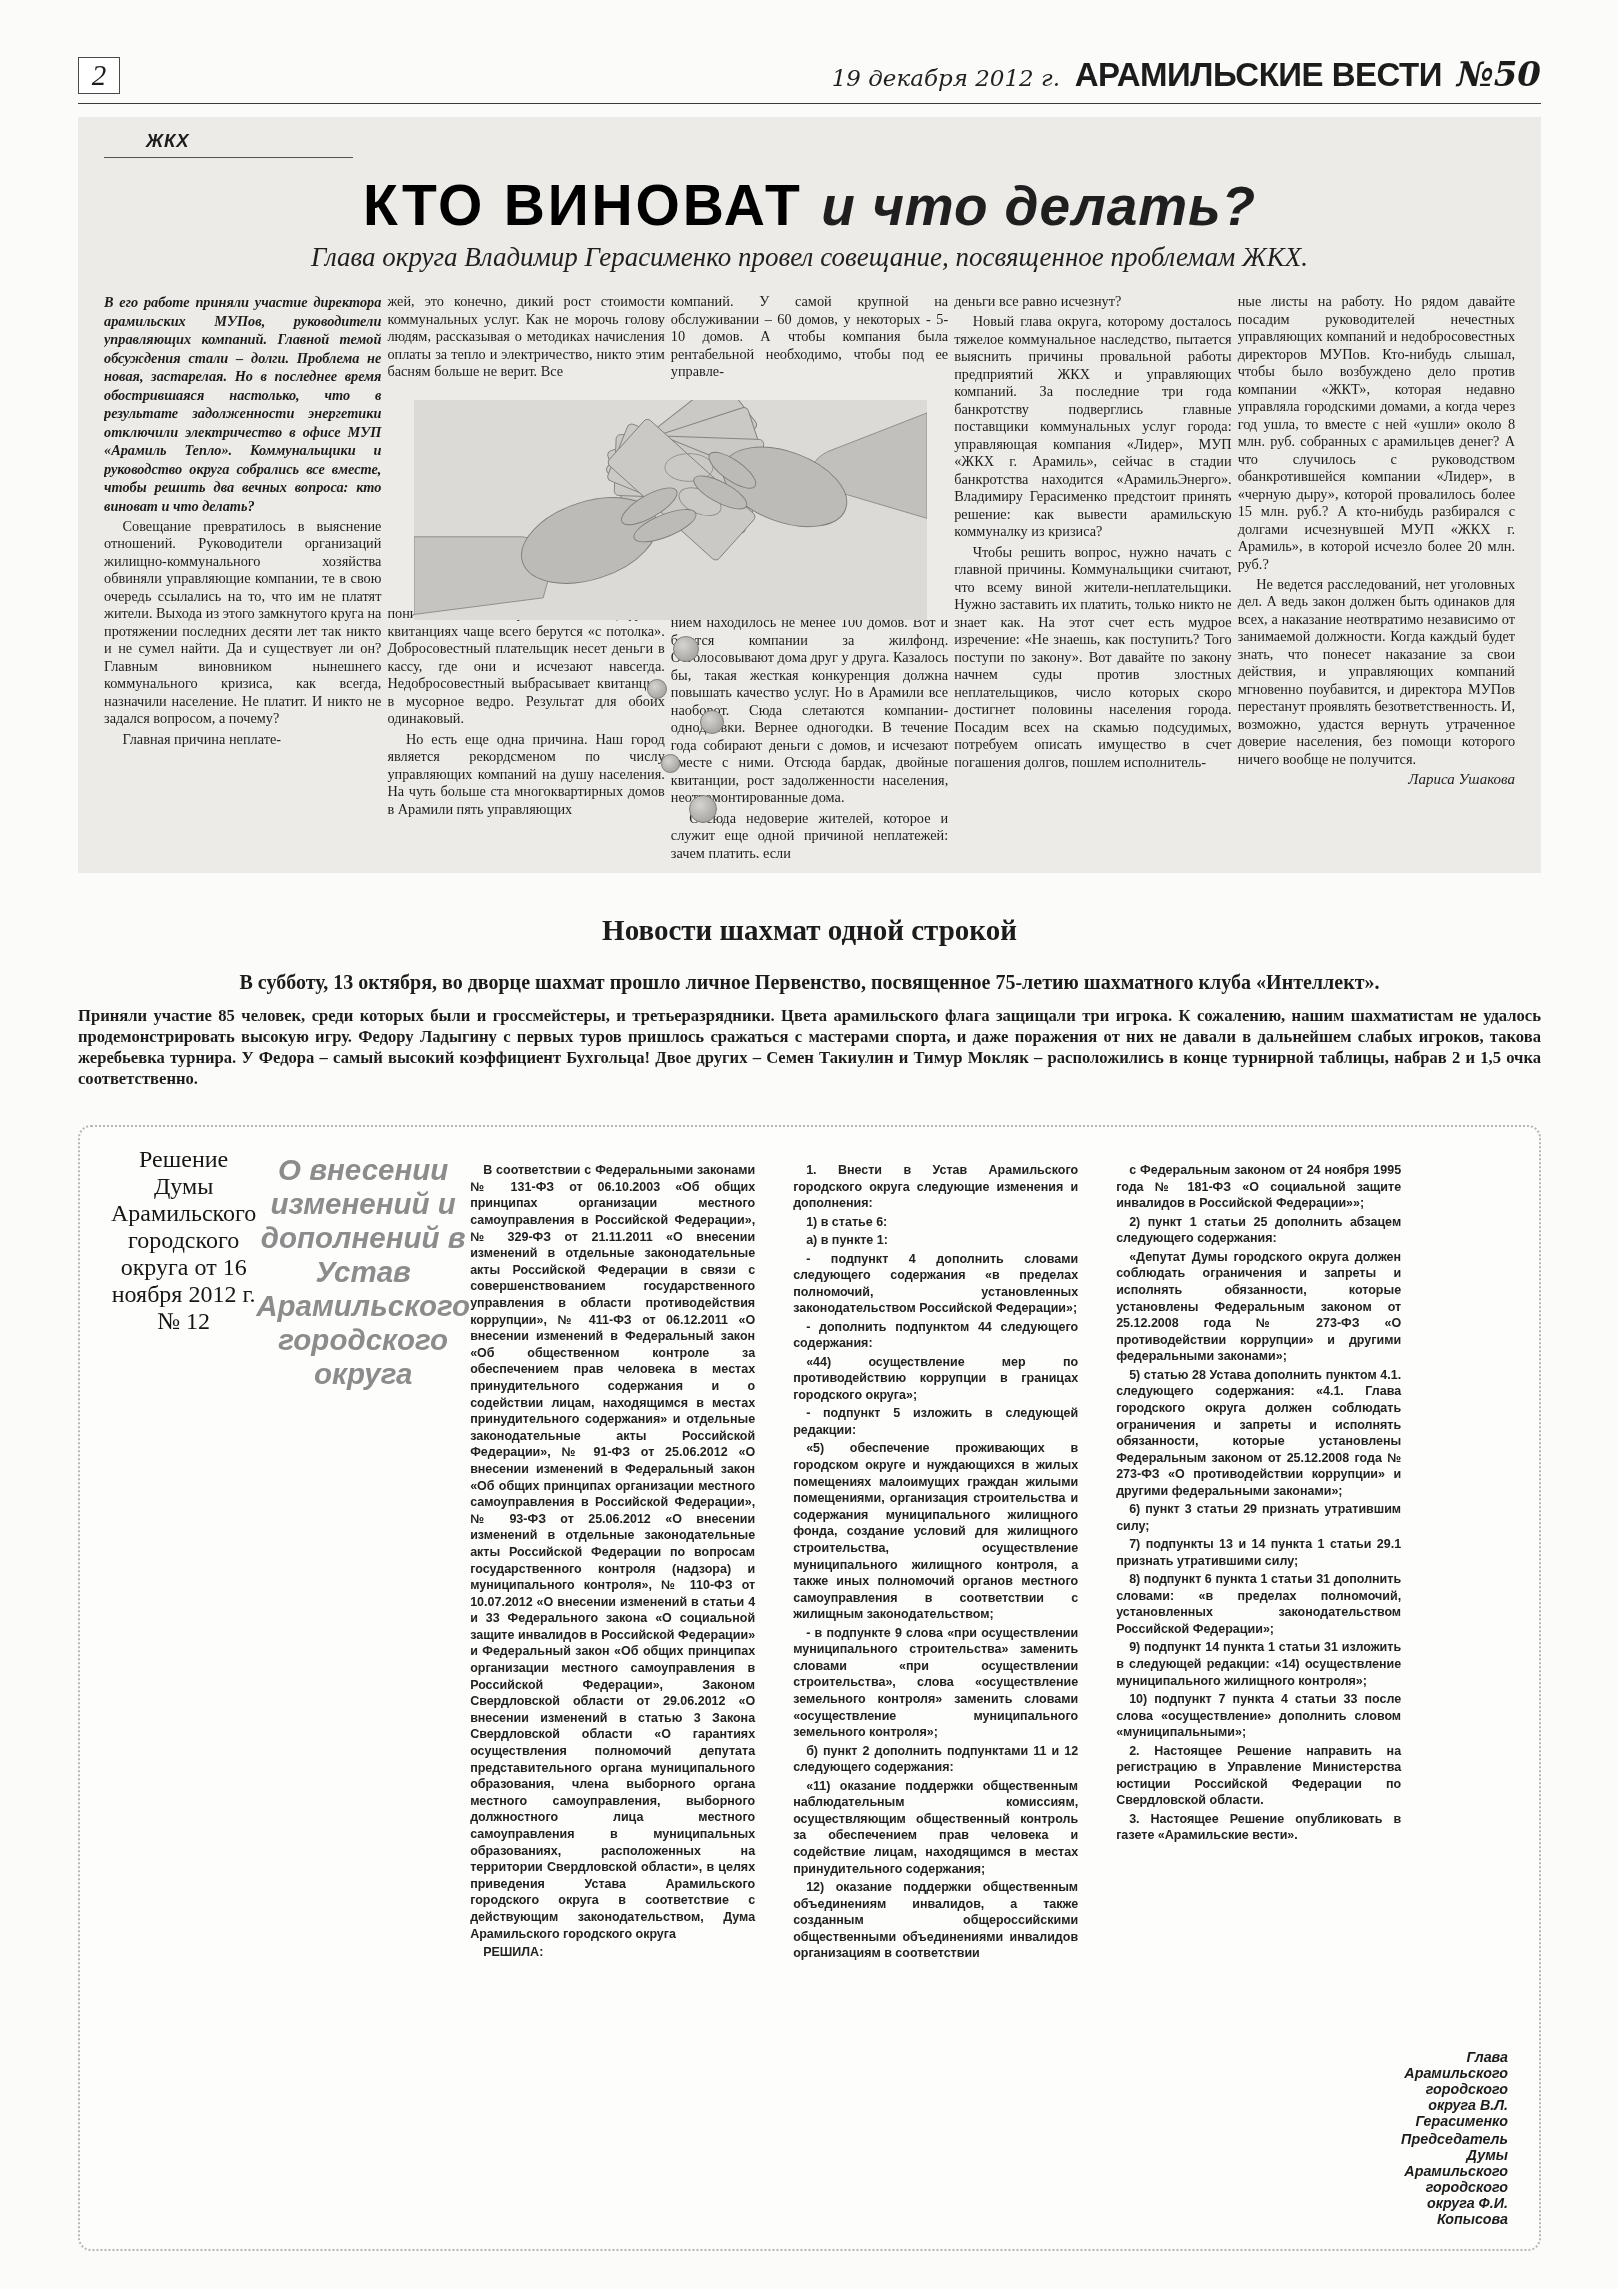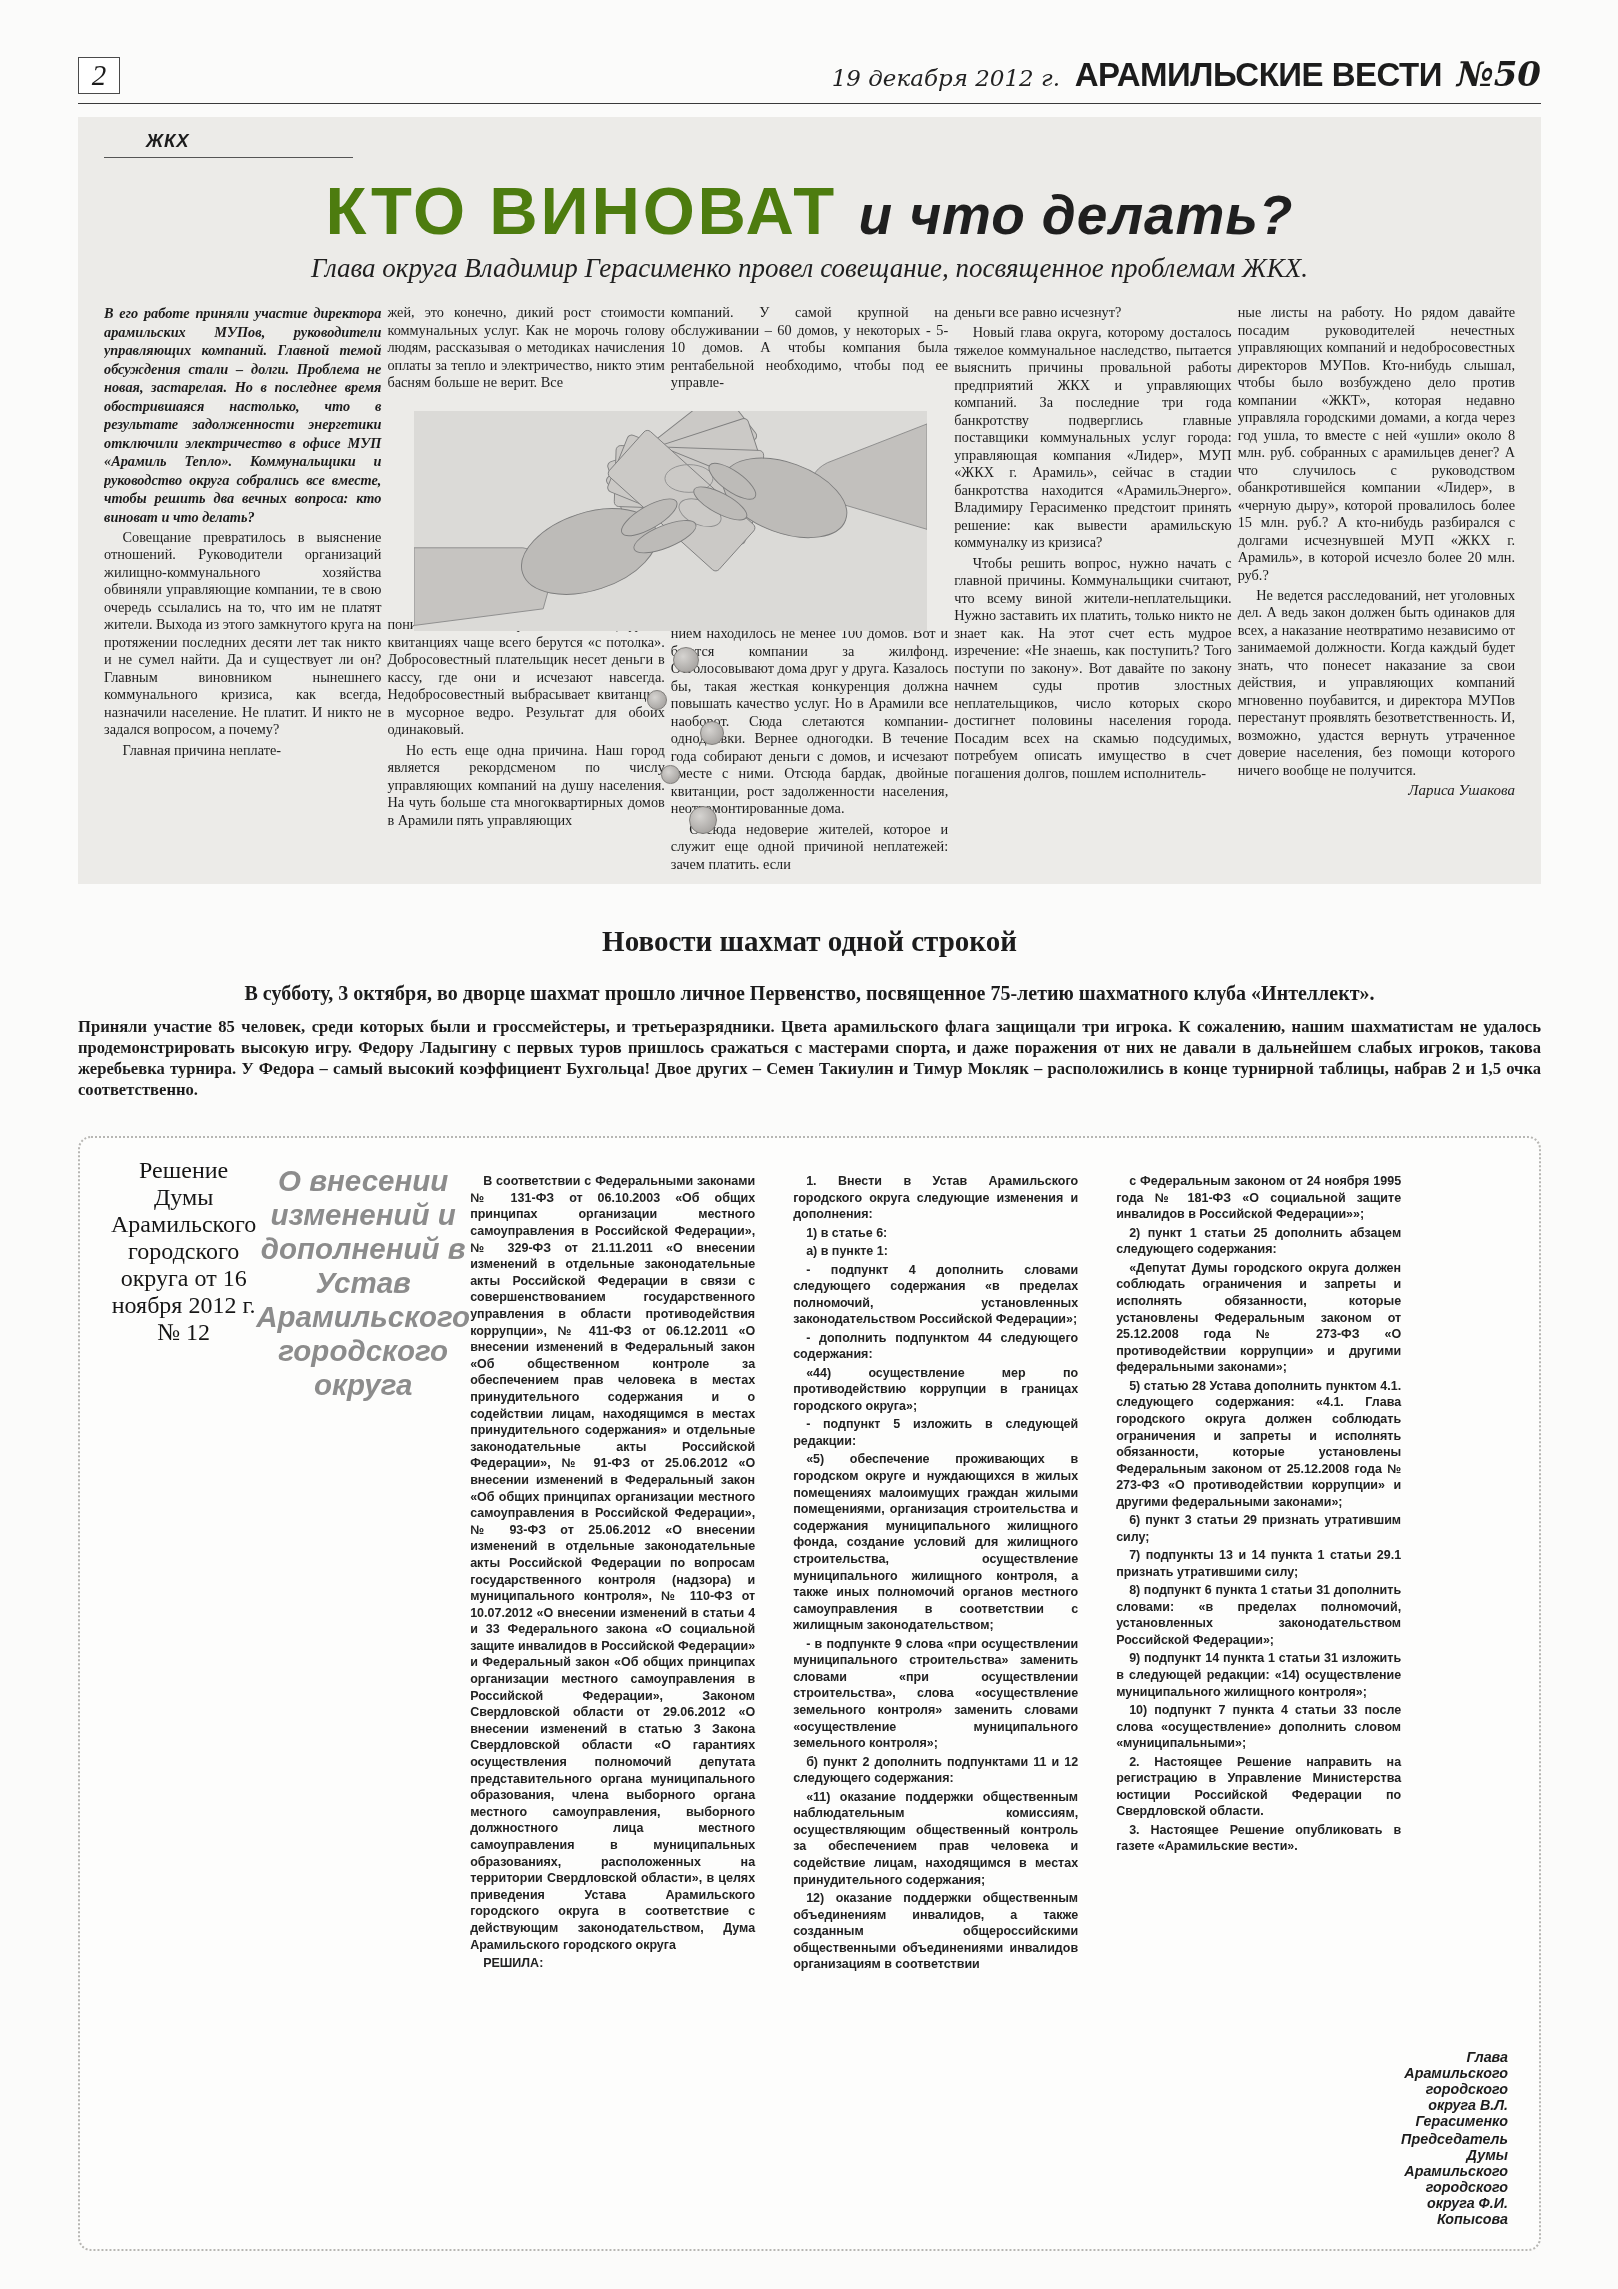--- a/index.html
+++ b/index.html
@@ -20,21 +20,21 @@
   .mast-date { font-style:italic; font-size:23px; font-family:"DejaVu Serif", serif; color:#222; }
   .mast-name { font-family:"Liberation Sans", sans-serif; font-weight:bold; font-size:33px; letter-spacing:-0.5px; }
   .mast-issue { font-style:italic; font-weight:bold; font-size:34px; font-family:"DejaVu Serif", serif; }
 
   
   .article-block { background:#ecebe8; margin-top:13px; padding:11px 26px 14.8px; }
   .kicker-wrap { width:249px; border-bottom:1.8px solid #555; padding:1.8px 0 4.6px 42px; }
   .kicker { font-family:"Liberation Sans", sans-serif; font-weight:bold; font-style:italic;
     font-size:18.5px; letter-spacing:0.9px; }
   .headline { text-align:center; margin:14.8px 0 3.7px; white-space:nowrap; }
-  .headline .light { color:#4d7c0f; font-family:"Liberation Sans", sans-serif; font-size:67px;
+  .headline .light { color:#000000; font-family:"Liberation Sans", sans-serif; font-size:57px;
     letter-spacing:2.8px; }
   .headline .strong { color:#1f1f1f; font-family:"Liberation Sans", sans-serif; font-weight:bold;
     font-style:italic; font-size:55px; letter-spacing:0.9px; }
   .subhead { text-align:center; font-style:italic; font-size:27px; margin:3.7px 0 20px; color:#1f1f1f; }
 
   .columns { display:flex; gap:6px; position:relative; min-height:554px; max-height:565px; overflow:hidden; }
   .col { flex:1; font-size:14.3px; line-height:17.5px; text-align:justify; }
   .col p { margin:0 0 2.8px; }
   .col p.ind { text-indent:18.5px; }
   .col p.lead { font-weight:bold; font-style:italic; line-height:18.5px; }
@@ -156,21 +156,21 @@
         <p>ные листы на работу. Но рядом давайте посадим руководителей нечестных управляющих компаний и недобросовестных директоров МУПов. Кто-нибудь слышал, чтобы было возбуждено дело против компании «ЖКТ», которая недавно управляла городскими домами, а когда через год ушла, то вместе с ней «ушли» около 8 млн. руб. собранных с арамильцев денег? А что случилось с руководством обанкротившейся компании «Лидер», в «черную дыру», которой провалилось более 15 млн. руб.? А кто-нибудь разбирался с долгами исчезнувшей МУП «ЖКХ г. Арамиль», в которой исчезло более 20 млн. руб.?</p>
         <p class="ind">Не ведется расследований, нет уголовных дел. А ведь закон должен быть одинаков для всех, а наказание неотвратимо независимо от занимаемой должности. Когда каждый будет знать, что понесет наказание за свои действия, и управляющих компаний мгновенно поубавится, и директора МУПов перестанут проявлять безответственность. И, возможно, удастся вернуть утраченное доверие населения, без помощи которого ничего вообще не получится.</p>
         <p class="byline">Лариса Ушакова</p>
       </div>
 
     </div>
   </section>
 
   <section class="chess">
     <h2 class="chess-title">Новости шахмат одной строкой</h2>
-    <div class="chess-sub">В субботу, 3 октября, во дворце шахмат прошло личное Первенство, посвященное 75-летию шахматного клуба «Интеллект».</div>
+    <div class="chess-sub">В субботу, 13 октября, во дворце шахмат прошло личное Первенство, посвященное 75-летию шахматного клуба «Интеллект».</div>
     <p class="chess-body">Приняли участие 85 человек, среди которых были и гроссмейстеры, и третьеразрядники. Цвета арамильского флага защищали три игрока. К сожалению, нашим шахматистам не удалось продемонстрировать высокую игру. Федору Ладыгину с первых туров пришлось сражаться с мастерами спорта, и даже поражения от них не давали в дальнейшем слабых игроков, такова жеребьевка турнира. У Федора – самый высокий коэффициент Бухгольца! Двое других – Семен Такиулин и Тимур Мокляк – расположились в конце турнирной таблицы, набрав 2 и 1,5 очка соответственно.</p>
   </section>
 
   <section class="decision">
     <div class="dec-header">Решение Думы Арамильского городского округа от 16 ноября 2012 г.  № 12</div>
     <div class="dec-title">О внесении изменений и дополнений в Устав Арамильского городского округа</div>
     <div class="dec-columns">
       <div class="dec-col">
 
       <p>В соответствии с Федеральными законами № 131-ФЗ от 06.10.2003 «Об общих принципах организации местного самоуправления в Российской Федерации», № 329-ФЗ от 21.11.2011 «О внесении изменений в отдельные законодательные акты Российской Федерации в связи с совершенствованием государственного управления в области противодействия коррупции», № 411-ФЗ от 06.12.2011 «О внесении изменений в Федеральный закон «Об общественном контроле за обеспечением прав человека в местах принудительного содержания и о содействии лицам, находящимся в местах принудительного содержания» и отдельные законодательные акты Российской Федерации», № 91-ФЗ от 25.06.2012 «О внесении изменений в Федеральный закон «Об общих принципах организации местного самоуправления в Российской Федерации», № 93-ФЗ от 25.06.2012 «О внесении изменений в отдельные законодательные акты Российской Федерации по вопросам государственного контроля (надзора) и муниципального контроля», № 110-ФЗ от 10.07.2012 «О внесении изменений в статьи 4 и 33 Федерального закона «О социальной защите инвалидов в Российской Федерации» и Федеральный закон «Об общих принципах организации местного самоуправления в Российской Федерации», Законом Свердловской области от 29.06.2012 «О внесении изменений в статью 3 Закона Свердловской области «О гарантиях осуществления полномочий депутата представительного органа муниципального образования, члена выборного органа местного самоуправления, выборного должностного лица местного самоуправления в муниципальных образованиях, расположенных на территории Свердловской области», в целях приведения Устава Арамильского городского округа в соответствие с действующим законодательством, Дума Арамильского городского округа</p>

